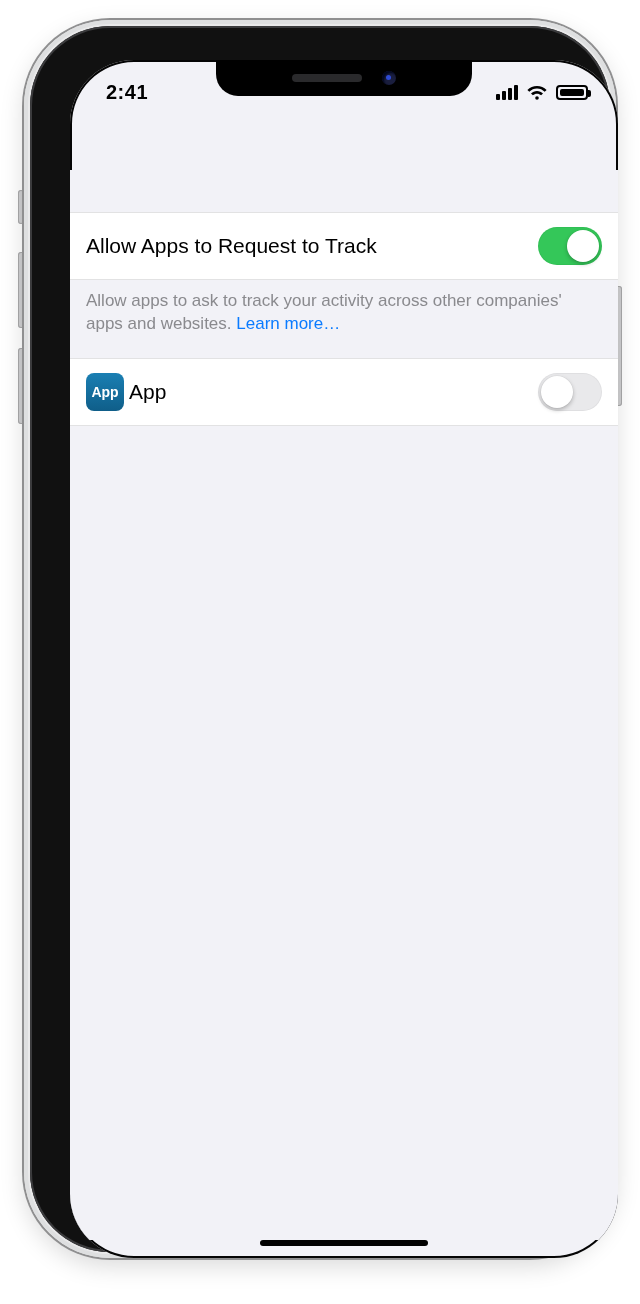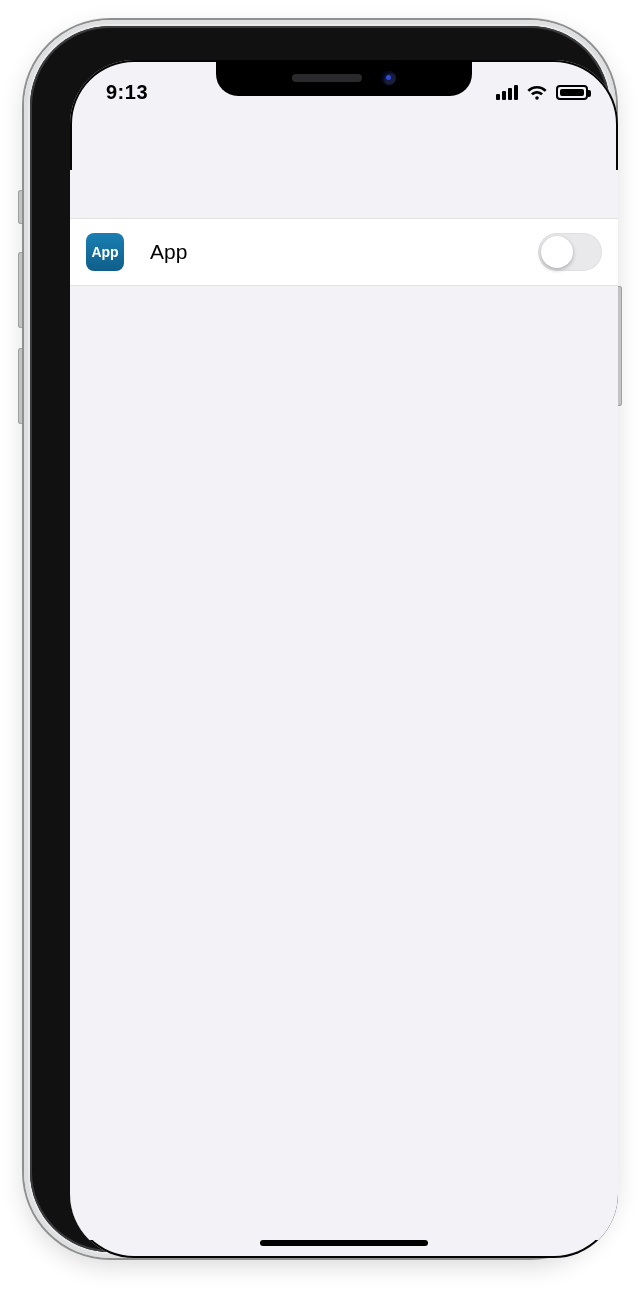--- a/index.html
+++ b/index.html
@@ -79,21 +79,21 @@
     .row {
       display: flex; align-items: center; justify-content: space-between;
       background: #fff; padding: 14px 16px; min-height: 58px; border-top: 1px solid rgba(60,60,67,.15); border-bottom: 1px solid rgba(60,60,67,.15);
     }
     .row-label { font-size: 21px; color: #000; }
 
     .footer-note { padding: 10px 16px 16px; color: #8a8a8e; font-size: 17px; line-height: 1.35; }
     .footer-note .link { color: #0a7bff; }
 
     .row.app { margin-top: 6px; }
-    .app-left { display: flex; align-items: center; gap: 26px; }
+    .app-left { display: flex; align-items: center; gap: 5px; }
     .app-icon {
       width: 38px; height: 38px; border-radius: 8px; background: linear-gradient(180deg, #1a7fb3, #0f5e89);
       display: flex; align-items: center; justify-content: center; color: #fff; font-weight: 700; font-size: 14px;
     }
 
     
     .toggle { position: relative; width: 64px; height: 38px; border-radius: 19px; background: #e9e9eb; box-shadow: inset 0 0 0 1px rgba(0,0,0,.04); cursor: pointer; }
     .toggle .knob { position: absolute; top: 3px; left: 3px; width: 32px; height: 32px; background: #fff; border-radius: 50%; box-shadow: 0 2px 4px rgba(0,0,0,.25), 0 0 0 .5px rgba(0,0,0,.04); transition: left .15s ease; }
     .toggle[data-state="on"] { background: #34c759; }
     .toggle[data-state="on"] .knob { left: 29px; }
@@ -115,21 +115,21 @@
     <div class="chassis-inner"></div>
 
     <div class="screen">
 
       <div class="notch">
         <div class="earpiece"></div>
         <div class="front-cam"></div>
       </div>
 
       <div class="status-bar">
-        <div class="time">9:13</div>
+        <div class="time">2:41</div>
         <div class="right-icons">
           <div class="signal">
             <div class="b b1"></div>
               <div class="b b2"></div>
               <div class="b b3"></div>
               <div class="b b4"></div>
           </div>
           <svg class="wifi-svg" width="22" height="16" viewBox="0 0 22 16" aria-hidden="true">
             <path d="M11 2c-3.7 0-7.1 1.5-9.6 3.9l1.9 1.9C5.4 5.7 8.1 4.5 11 4.5s5.6 1.2 7.7 3.3l1.9-1.9C18.1 3.5 14.7 2 11 2z" fill="#000"></path>
             <path d="M11 7c-2.3 0-4.4.9-6 2.4l1.9 1.9c1.1-1 2.5-1.6 4.1-1.6s3 .6 4.1 1.6l1.9-1.9C15.4 7.9 13.3 7 11 7z" fill="#000"></path>
@@ -138,21 +138,31 @@
           <div class="battery">
               <div class="fill"></div>
             </div>
         </div>
       </div>
 
 
       <div class="content">
         <div class="group-gap"></div>
 
+        <div class="row">
+          <div class="row-label">Allow Apps to Request to Track</div>
+          <div class="toggle" id="toggle-allow" role="switch" aria-checked="true" data-state="on">
+            <div class="knob"></div>
+          </div>
+        </div>
 
+        <div class="footer-note">
+          <span>Allow apps to ask to track your activity across other companies' apps and websites. </span>
+          <span class="link">Learn more…</span>
+        </div>
 
         <div class="row app">
           <div class="app-left">
             <div class="app-icon">
               <span>App</span>
             </div>
             <div class="row-label">App</div>
           </div>
           <div class="toggle" id="toggle-app-0" role="switch" aria-checked="false" data-state="off">
             <div class="knob"></div>

